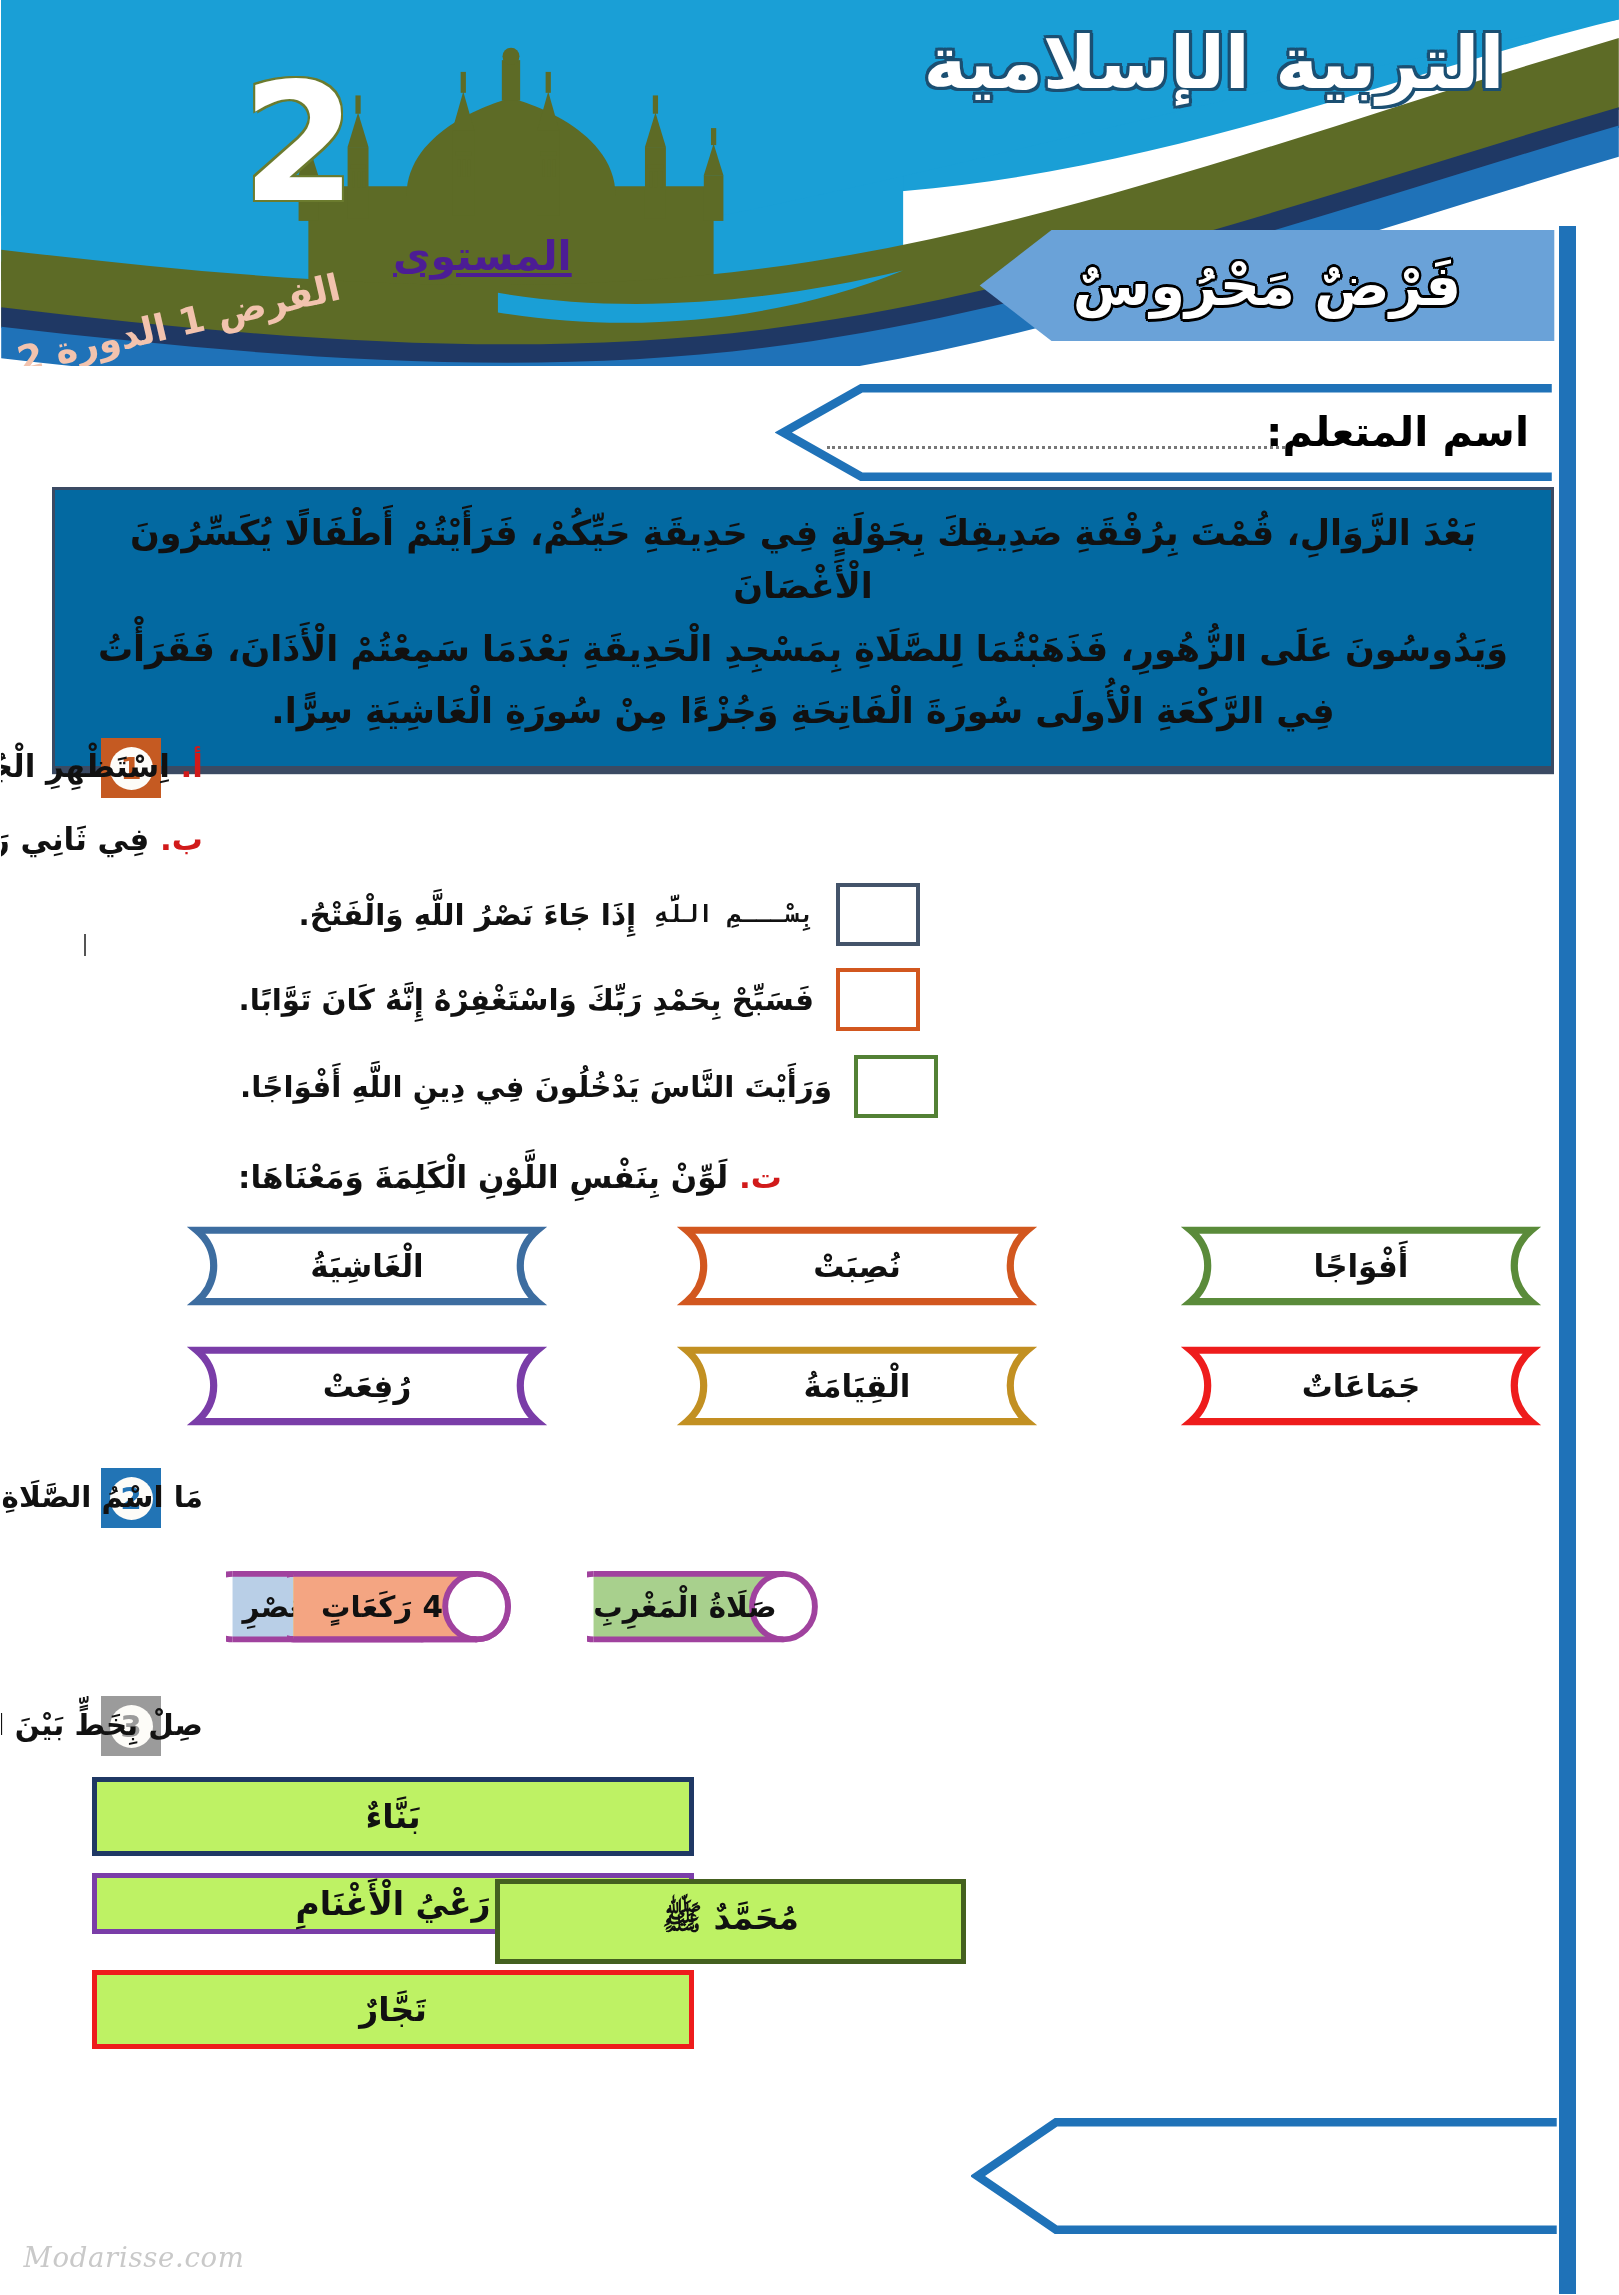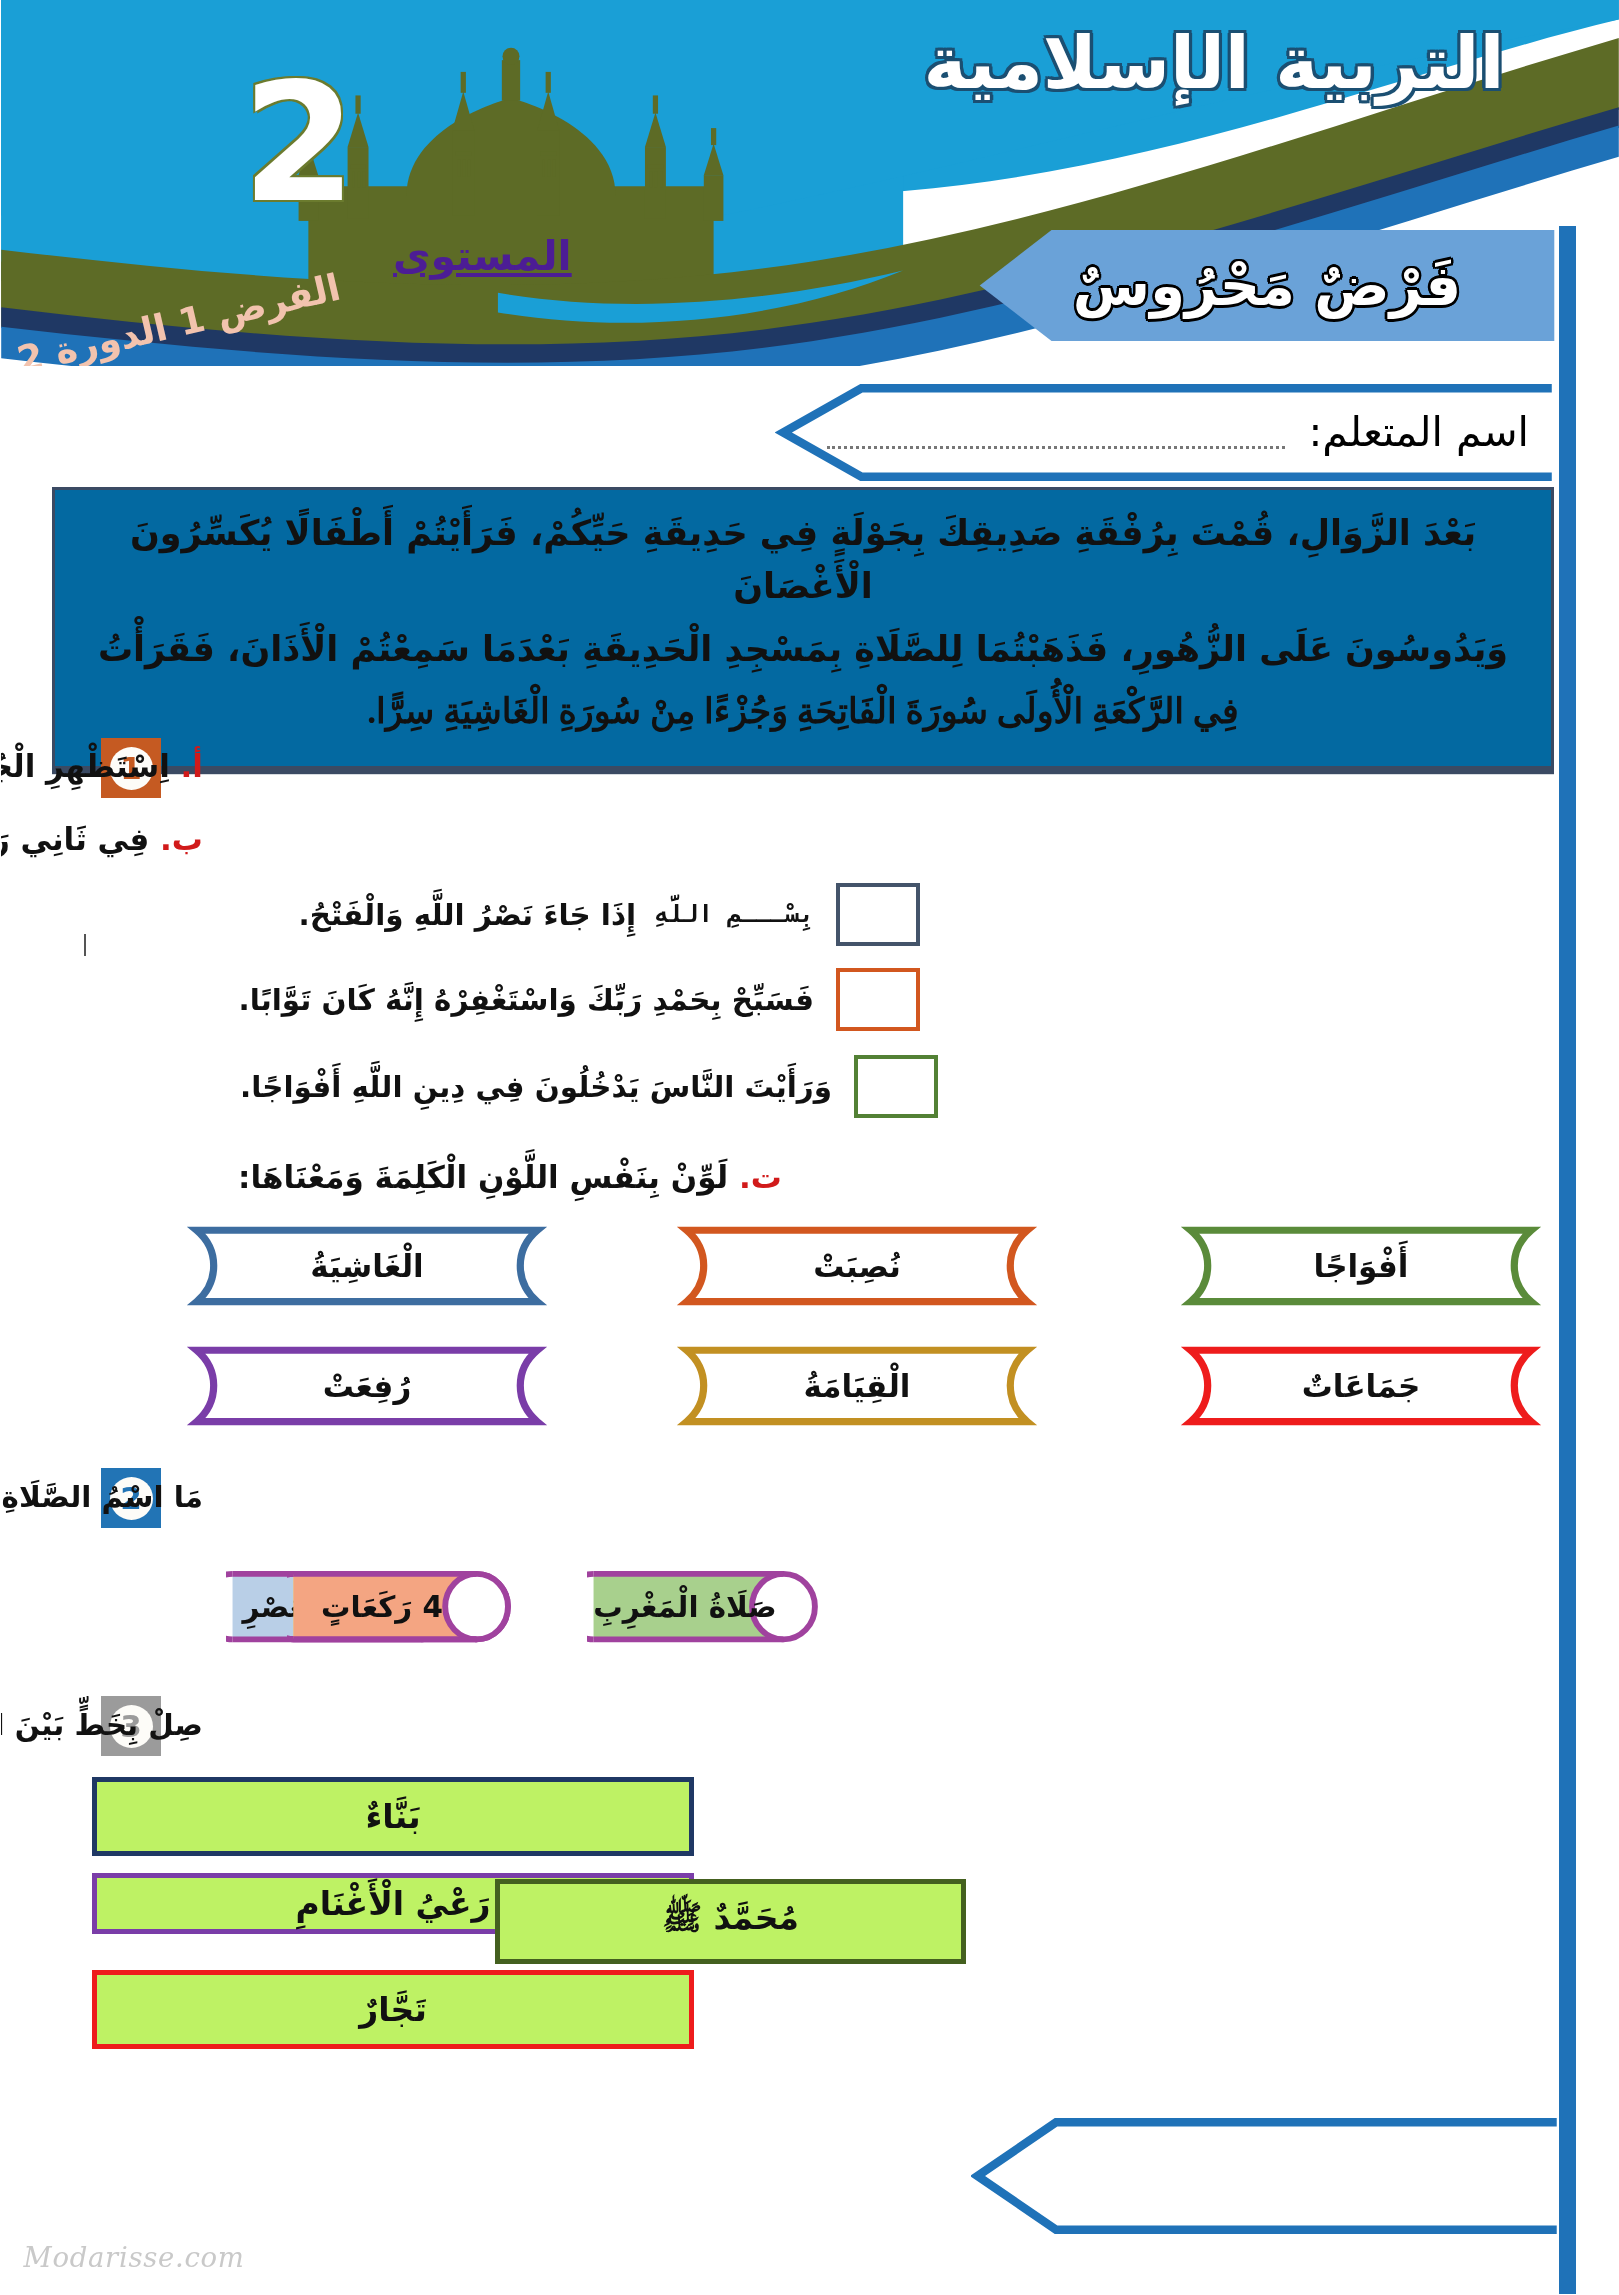--- a/index.html
+++ b/index.html
@@ -64,21 +64,21 @@
       -2px  2px 0 #000, 2px  2px 0 #000,
        0   -2.6px 0 #000, 0    2.6px 0 #000,
       -2.6px  0   0 #000, 2.6px  0   0 #000;
     letter-spacing:2.6px;
   }
 
   
   .name-box{position:absolute;right:60px;top:383px;width:785px;height:99px;}
   .name-label{
     position:absolute;right:31px;top:25px;
-    font-size:41px;font-weight:normal;color:#000;direction:rtl;
+    font-size:41px;font-weight:bold;color:#000;direction:rtl;
   }
   .name-dots{
     position:absolute;right:275px;top:63px;width:458px;
     border-bottom:3.9px dotted #777;
   }
 
   
   .passage{
     position:absolute;left:52px;top:487px;width:1502px;
     background:#0369a1;
@@ -86,21 +86,21 @@
     box-shadow:0 5.2px 0 0 #3b4a63;
     padding:17px 22px 19.6px 22px;
     box-sizing:border-box;
     direction:rtl;
   }
   .passage p{
     margin:0 0 9.2px 0;
     font-size:35px;line-height:1.52;
     font-weight:bold;color:#111;text-align:center;
   }
-  .passage p:last-child{margin-bottom:8px;font-family:Liberation Serif, serif;}
+  .passage p:last-child{margin-bottom:8px;}
 
   
   .qbadge{
     position:absolute;width:60px;height:60px;
     display:flex;align-items:center;justify-content:center;
   }
   .qbadge .circle{
     width:43px;height:43px;border-radius:50%;
     background:#fdfcf8;
     display:flex;align-items:center;justify-content:center;

